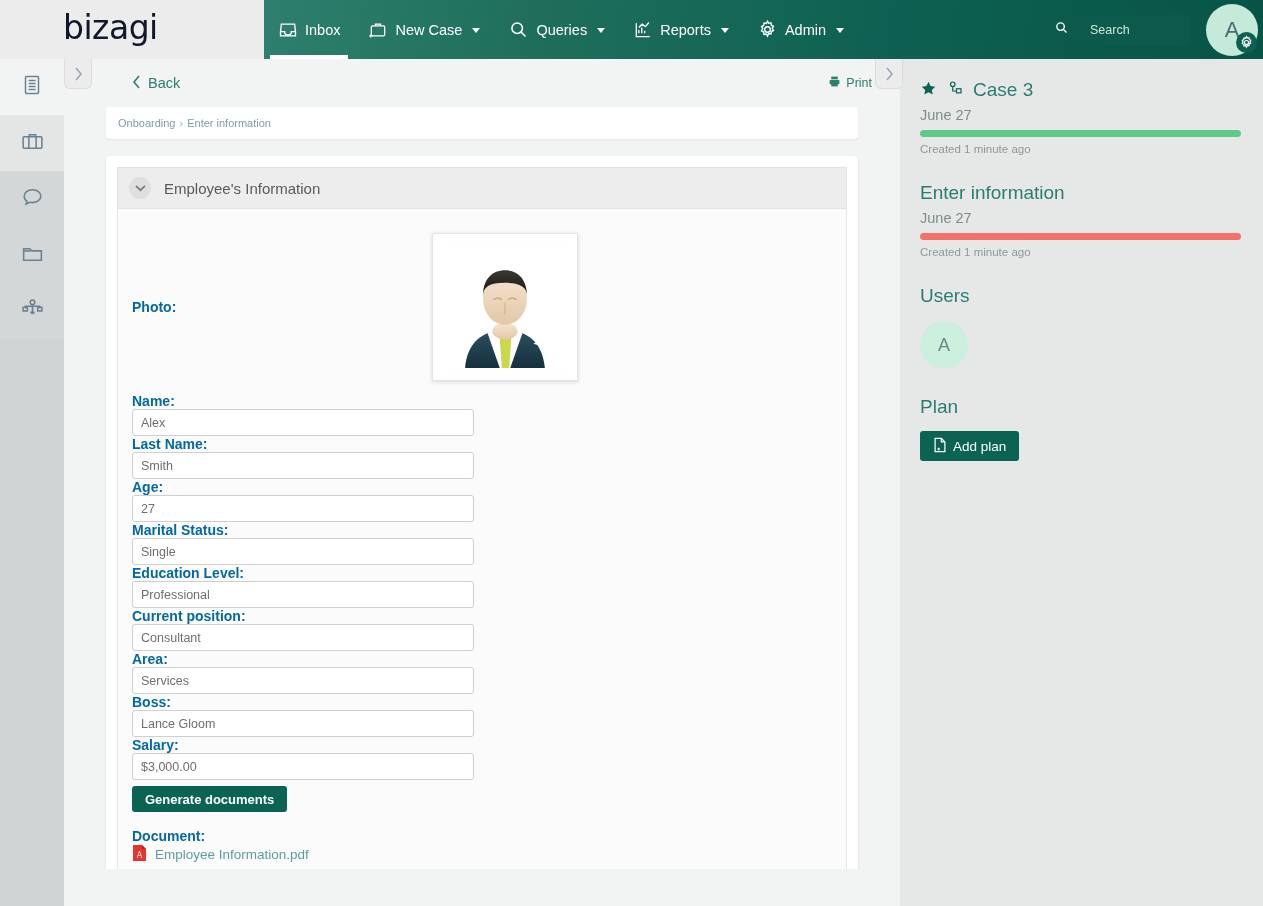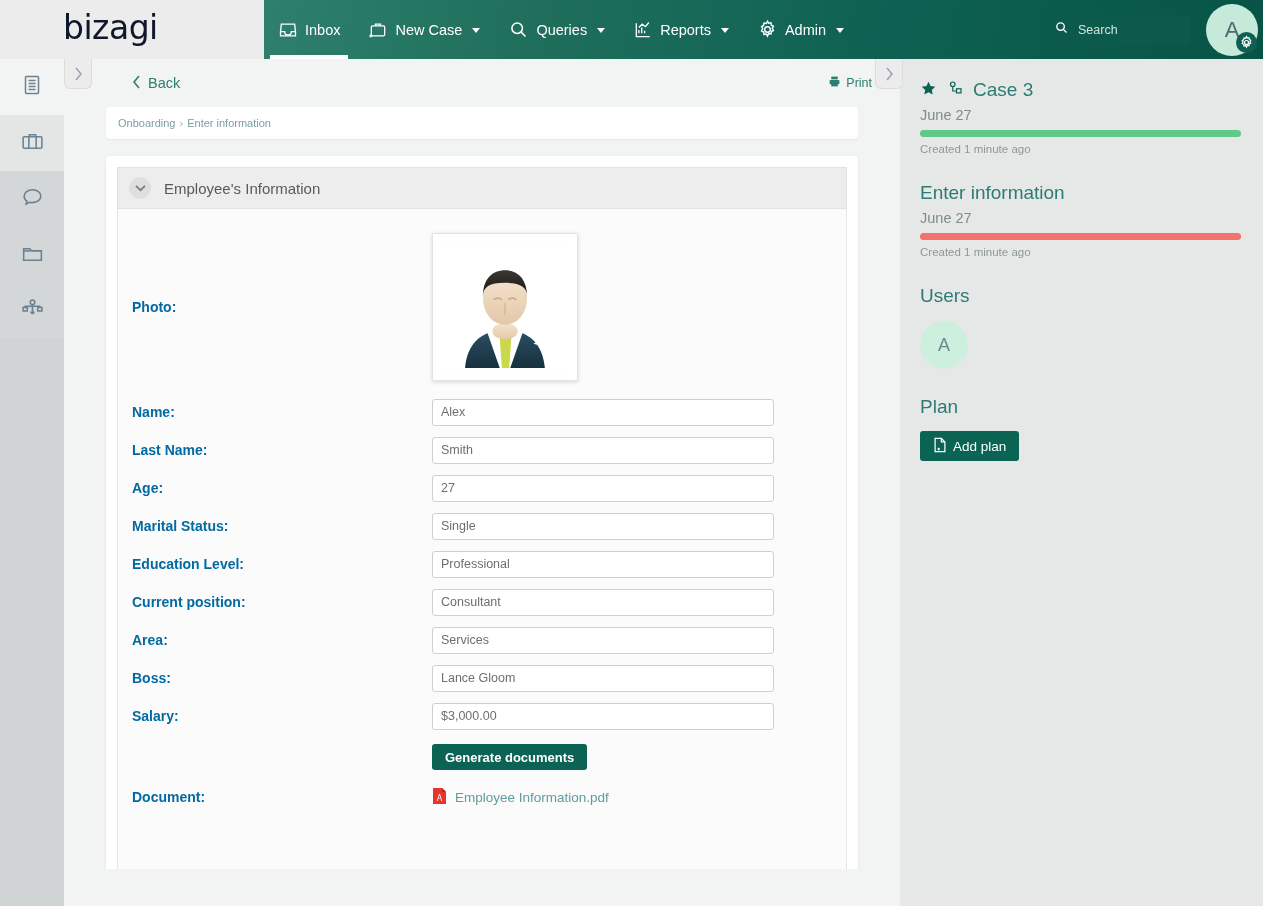--- a/index.html
+++ b/index.html
@@ -68,21 +68,21 @@
   }
   .navitem.active::after {
     content: ""; position: absolute; left: 6px; right: 6px; bottom: 0;
     height: 4px; background: #fff;
   }
   .navicon { display: flex; align-items: center; }
 
   #searchwrap { margin-left: auto; display: flex; align-items: center; padding-right: 10px; }
   #searchbox {
     width: 146px; height: 30px; background: #0c5a4c; border-radius: 4px;
-    display: flex; align-items: center; gap: 9px; padding: 0 9px;
+    display: flex; align-items: center; gap: 21px; padding: 0 9px;
   }
   #searchbox input {
     background: transparent; border: 0; outline: 0; color: #fff;
     font-size: 12.5px; width: 100%; font-family: "Liberation Sans", sans-serif;
   }
   #searchbox input::placeholder { color: #cfe3dd; }
 
   #avatarwrap { position: relative; width: 62px; height: 59px; display:flex; align-items:center; justify-content:center; }
   #avatar {
     width: 52px; height: 52px; border-radius: 50%; background: #c6ead9;
@@ -153,21 +153,21 @@
   #section-chevron {
     width: 22px; height: 22px; border-radius: 50%; background: #dfdfdf;
     display: flex; align-items: center; justify-content: center; cursor: pointer;
   }
   #section-title { font-size: 15px; color: #5a5a5a; }
 
   #form-body {
     background: #fbfbfb; border: 1px solid #e6e6e6; border-top: none;
     height: 661px; padding: 12px 0 0 0;
   }
-  .frow { display: flex; align-items: center; min-height: 38px; padding: 0 14px; }
+  .frow { display: flex; align-items: flex-start; min-height: 38px; padding: 0 14px; flex-direction: column; }
   .flabel {
     width: 300px; font-size: 14px; color: #0369a1; font-weight: bold; flex-shrink: 0;
   }
   .finput {
     width: 342px; height: 27px; border: 1px solid #cfcfcf; border-radius: 3px;
     background: #fff; padding: 0 8px; font-size: 12.5px; color: #6f6f6f;
     font-family: "Liberation Sans", sans-serif; outline: none;
   }
   #photo-row { display: flex; padding: 0 14px; height: 172px; align-items: center; }
   #photo-frame {

